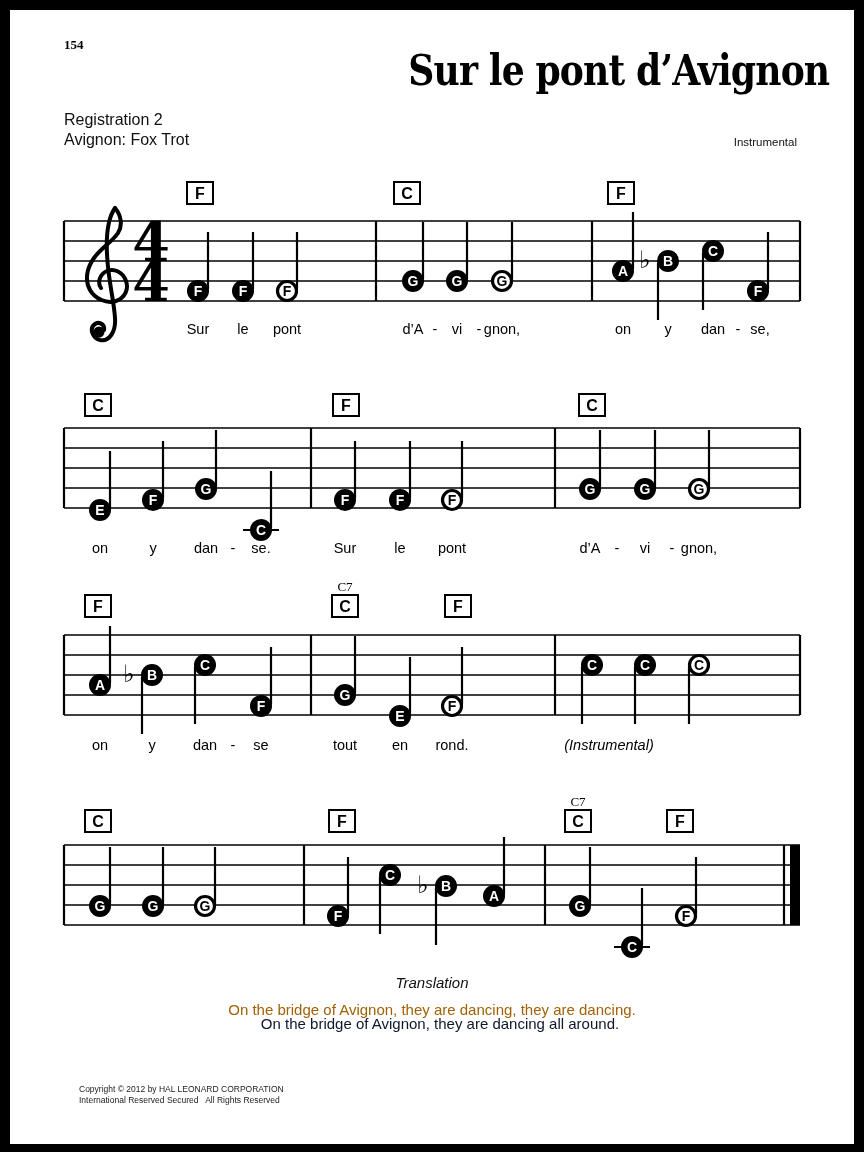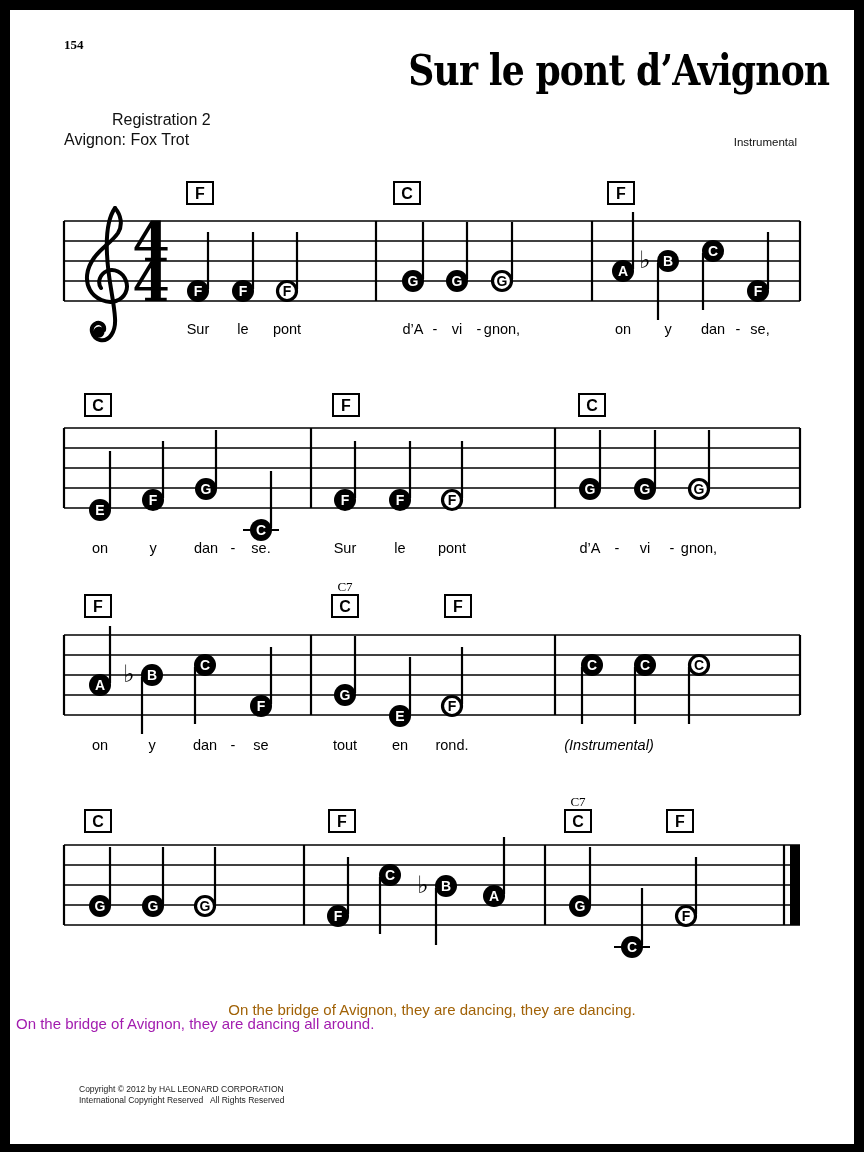--- a/index.html
+++ b/index.html
@@ -9,27 +9,27 @@
          background:#fff;overflow:hidden;}
   .canvas{position:absolute;left:-10px;top:-10px;width:864px;height:1152px;}
   .abs{position:absolute;}
   #score-svg{position:absolute;left:0;top:0;}
   .page-num{left:64px;top:37px;font-family:"Liberation Serif",serif;
             font-weight:bold;font-size:13px;color:#000;}
   .title-wrap{left:0;right:0;top:46px;text-align:right;}
   .title-wrap span{display:inline-block;transform:scaleX(.86);
       font-family:"DejaVu Serif",serif;font-weight:bold;font-size:42px;
       letter-spacing:-1px;color:#000;white-space:nowrap;}
-  .reg{left:64px;top:111px;font-size:16px;color:#111;margin-left:48px;}
+  .reg{left:64px;top:111px;font-size:16px;color:#111;}
   .rhy{left:64px;top:131px;font-size:16px;color:#111;}
   .trad{right:67px;top:136px;font-size:11.5px;color:#111;}
   .trans-head{left:0;right:0;top:974px;text-align:center;
       font-style:italic;font-size:15px;color:#111;}
   .trans-line1{left:0;right:0;top:1001px;text-align:center;font-size:15px;color:#a16207;}
-  .trans-line2{left:16px;right:0;top:1015px;text-align:left;font-size:15px;color:#a21caf;}
+  .trans-line2{left:16px;right:0;top:1015px;text-align:center;font-size:15px;color:#0f172a;}
   .copy{left:79px;top:1084px;font-size:8.5px;line-height:10.5px;
         color:#222;white-space:pre;}
 </style>
 </head>
 <body>
 
 <div class="sheet">
   <div class="canvas">
 
     <svg id="score-svg" width="864" height="1152">
@@ -270,18 +270,19 @@
     <div class="abs page-num">154</div>
 
     <div class="abs title-wrap">
       <span>Sur le pont d’Avignon</span>
     </div>
 
     <div class="abs reg">Registration 2</div>
     <div class="abs rhy">Avignon: Fox Trot</div>
     <div class="abs trad">Instrumental</div>
 
+    <div class="abs trans-head">Translation</div>
     <div class="abs trans-line1">On the bridge of Avignon, they are dancing, they are dancing.</div>
     <div class="abs trans-line2">On the bridge of Avignon, they are dancing all around.</div>
 
-    <div class="abs copy"><span>Copyright © 2012 by HAL LEONARD CORPORATION</span><br><span>International Copyright Reserved   All Rights Reserved</span></div>
+    <div class="abs copy"><span>Copyright © 2012 by HAL LEONARD CORPORATION</span><br><span>International Reserved Secured   All Rights Reserved</span></div>
   </div>
 </div>
 
 </body></html>

